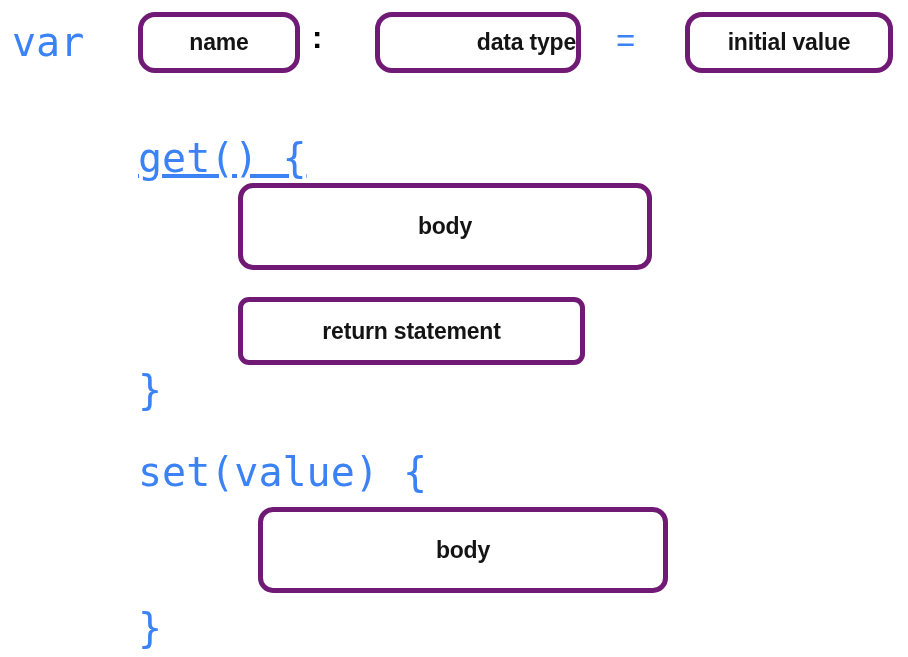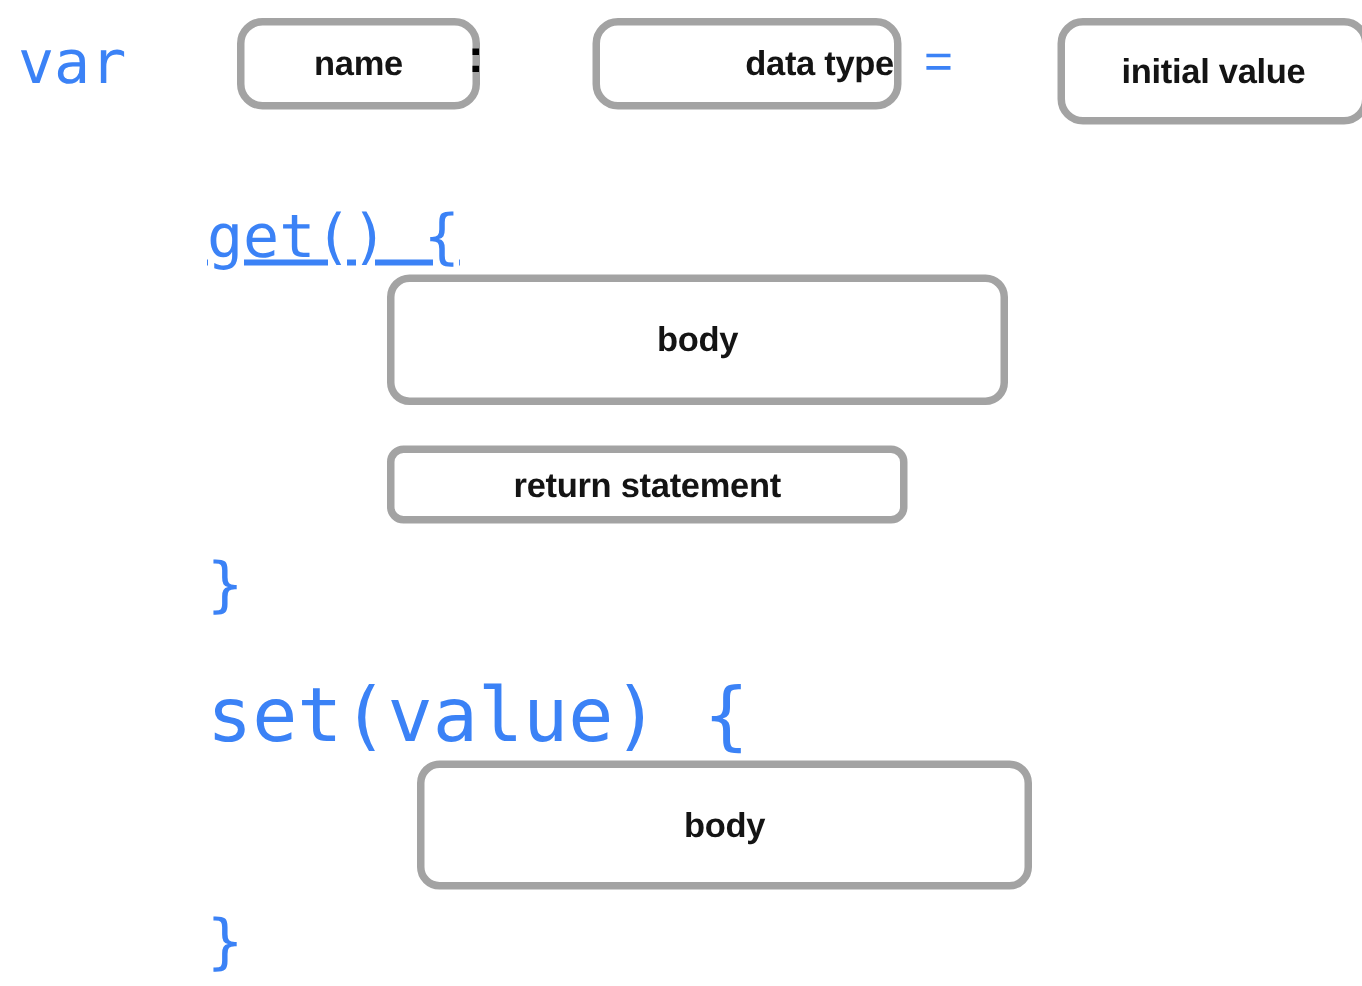--- a/index.html
+++ b/index.html
@@ -29,48 +29,47 @@
     color: #3b82f6;
     white-space: pre;
     letter-spacing: 0px;
     line-height: 1;
   }
 
   
   .slot {
     position: absolute;
     box-sizing: border-box;
-    border: 5px solid #a3a3a3;
+    border: 5px solid #701a75;
     background: #ffffff;
     display: flex;
     align-items: center;
     justify-content: center;
     color: #141414;
     font-family: "Liberation Sans", sans-serif;
     font-weight: 700;
     letter-spacing: -0.2px;
     text-align: center;
-    margin-left: 20px;
   }
 
   
   .slot-name        { left: 138px; top: 12px;  width: 162px; height: 61px;  border-radius: 17px; font-size: 23px; }
   .slot-datatype    { left: 375px; top: 12px;  width: 206px; height: 61px;  border-radius: 17px; font-size: 23px; justify-content: flex-end; }
-  .slot-initial     { left: 685px; top: 12px;  width: 208px; height: 71px;  border-radius: 17px; font-size: 23px; }
+  .slot-initial     { left: 685px; top: 12px;  width: 208px; height: 61px;  border-radius: 17px; font-size: 23px; }
   .slot-get-body    { left: 238px; top: 183px; width: 414px; height: 87px;  border-radius: 15px; font-size: 23px; }
-  .slot-return      { left: 238px; top: 297px; width: 347px; height: 52px;  border-radius: 11px; font-size: 23px; }
+  .slot-return      { left: 238px; top: 297px; width: 347px; height: 68px;  border-radius: 11px; font-size: 23px; }
   .slot-set-body    { left: 258px; top: 507px; width: 410px; height: 86px;  border-radius: 15px; font-size: 23px; }
 
   
   .tok-var     { left: 12px;  top: 22px;  font-size: 40px; }
   .tok-colon   { left: 312px; top: 22px;  font-size: 31px; font-weight: 700; color: #000; font-family: "Liberation Sans", sans-serif; }
   .tok-equals  { left: 616px; top: 24px;  font-size: 33px; font-family: "Liberation Sans", sans-serif; font-weight: 400; }
   .tok-get     { left: 138px; top: 138px; font-size: 40px; text-decoration: underline; }
   .tok-brace1  { left: 138px; top: 370px; font-size: 40px; }
-  .tok-set     { left: 138px; top: 452px; font-size: 50px; text-align: center; }
+  .tok-set     { left: 138px; top: 452px; font-size: 40px; text-align: center; }
   .tok-brace2  { left: 138px; top: 608px; font-size: 40px; }
 </style>
 </head>
 <body>
 
 <div id="canvas">
 
   <div class="code tok-var">var</div>
 
   <div class="slot slot-name">

